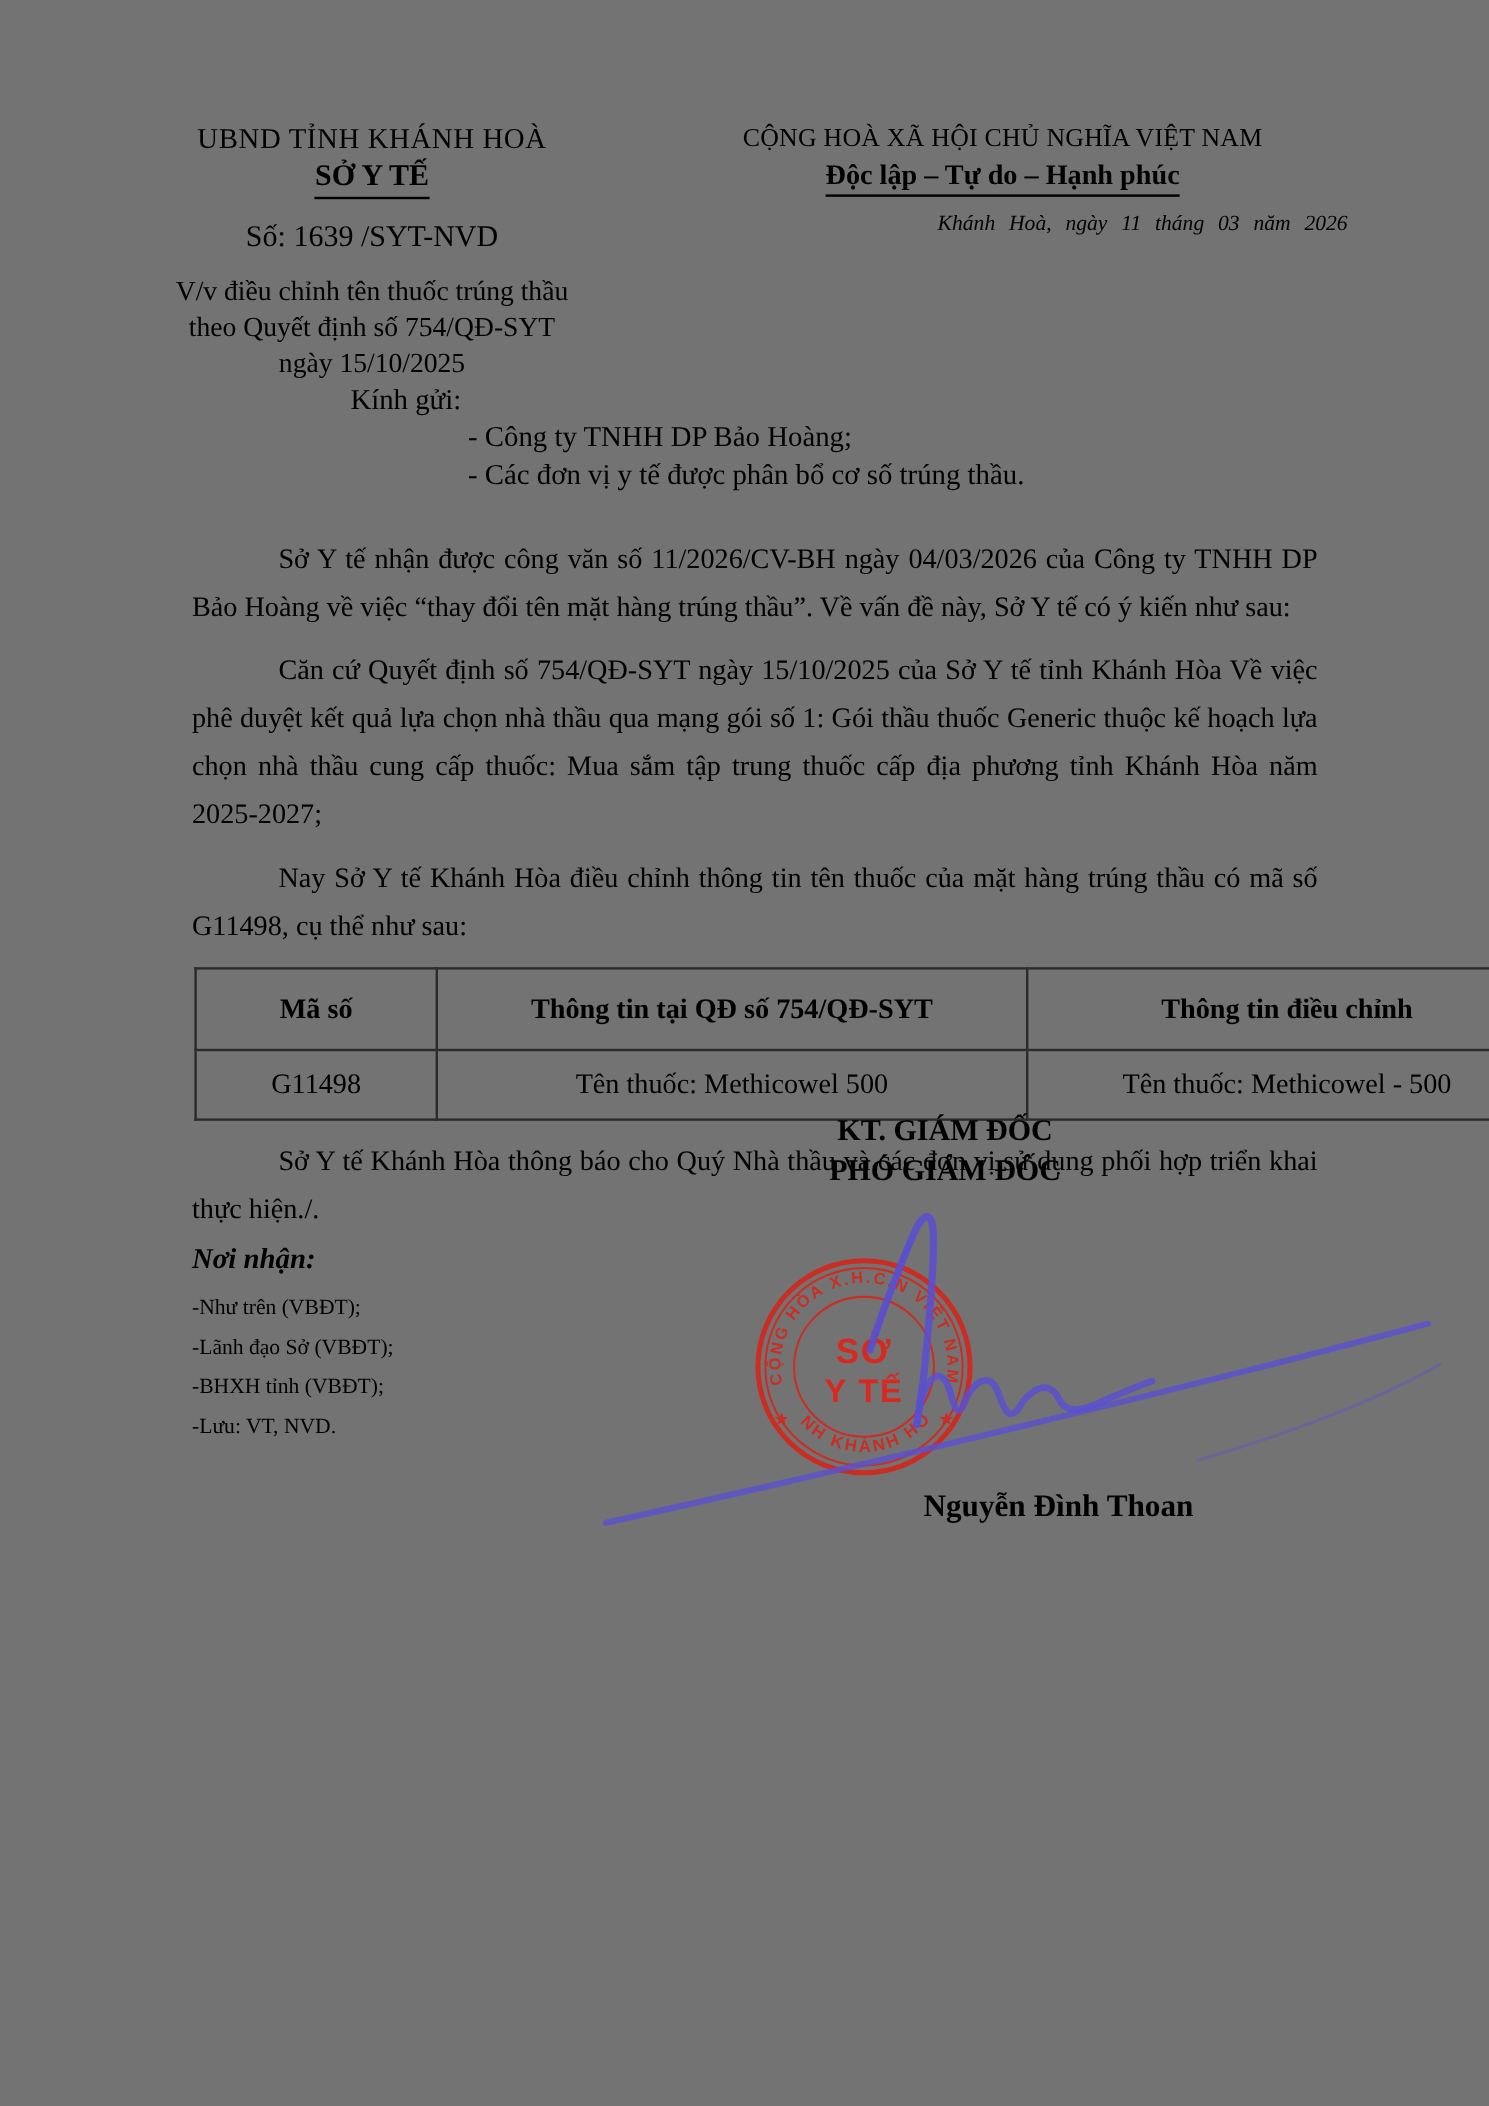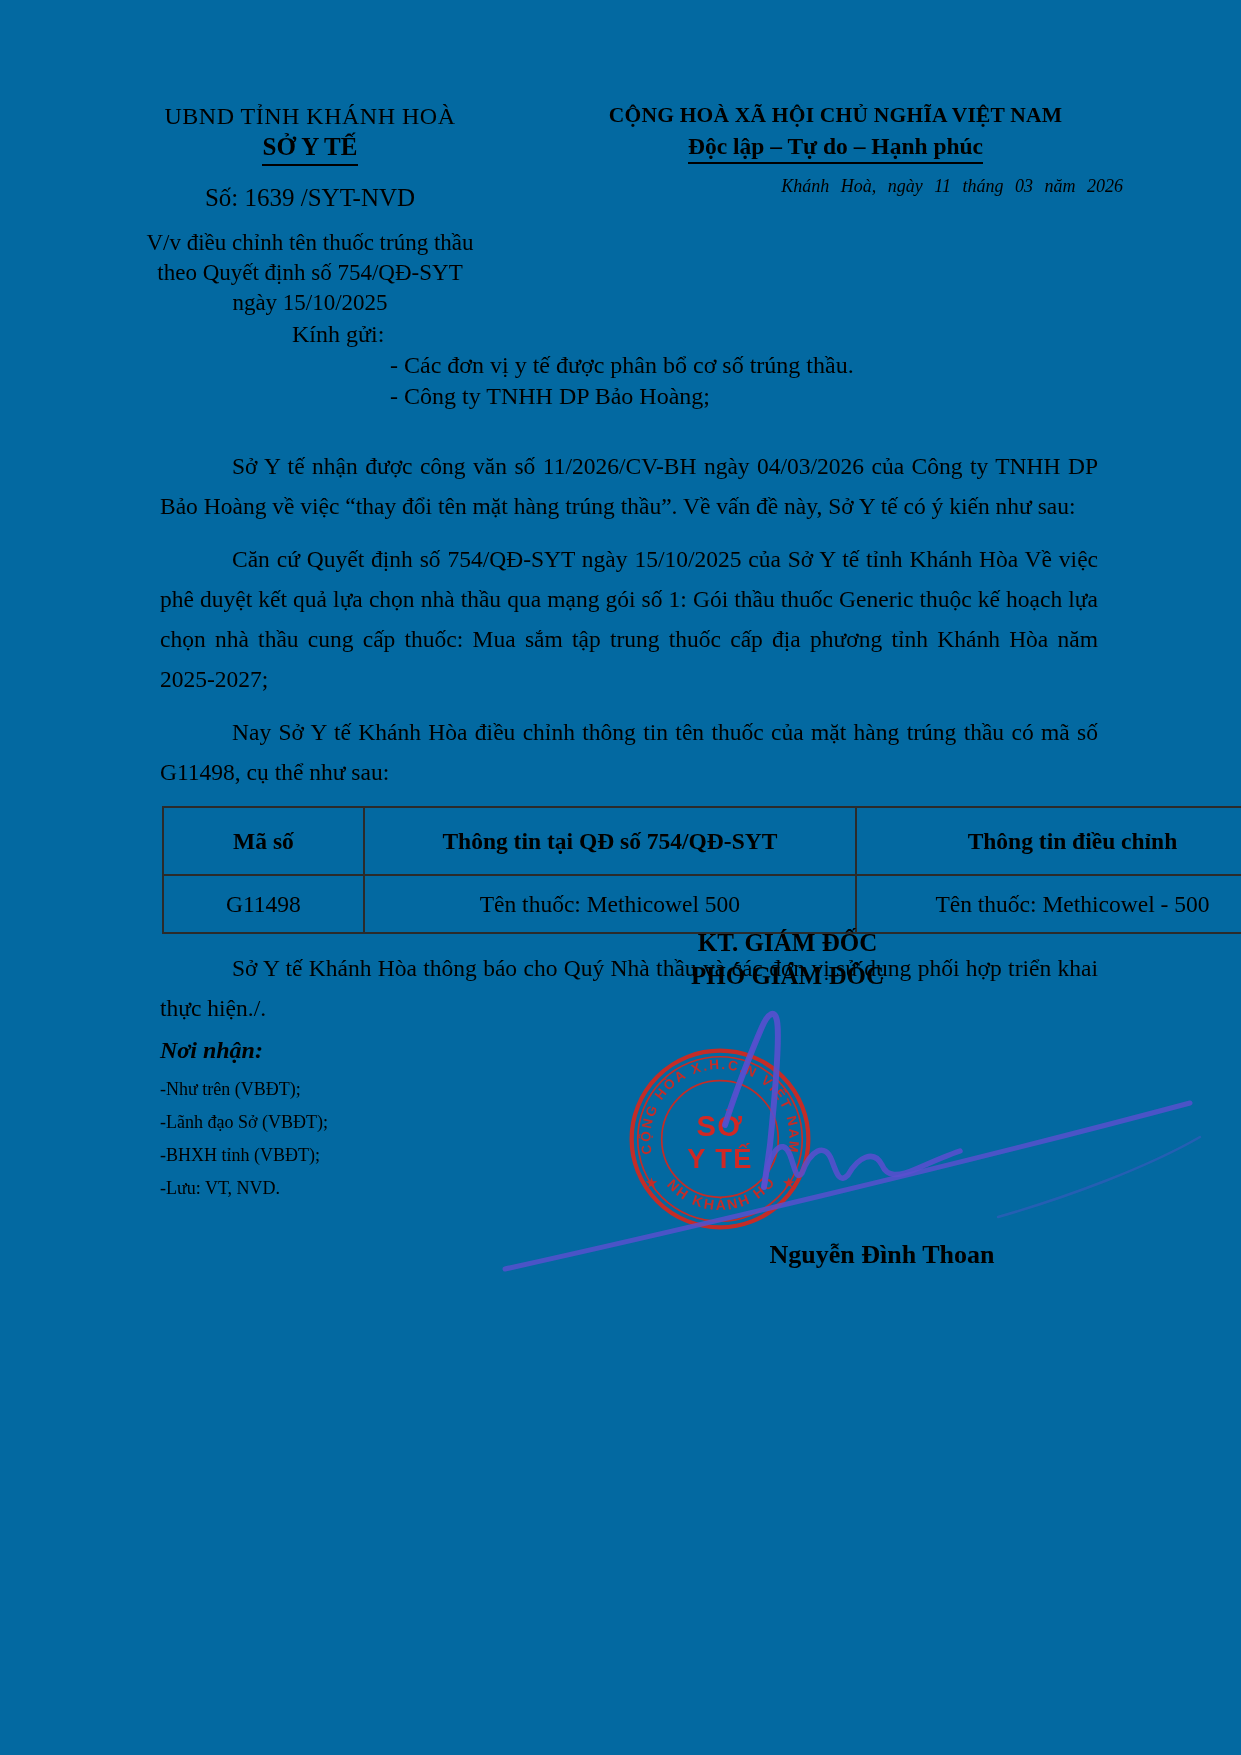--- a/index.html
+++ b/index.html
@@ -1,31 +1,31 @@
 <!DOCTYPE html>
 <html lang="vi"><head>
 <meta charset="utf-8">
 <style>
   html,body { margin:0; padding:0; background:#ffffff; }
   .page {
-    position:relative; width:1241px; height:1755px; background:#0369a1;
+    position:relative; width:1241px; height:1755px; background:#737373;
     font-family:"Liberation Serif","DejaVu Serif",serif; color:#000;
     overflow:hidden;
   }
 
   
   .header-left { position:absolute; left:95px; top:103px; width:430px; text-align:center; }
   .hl-line1 { font-size:24px; letter-spacing:.5px; }
   .hl-line2 { font-size:25px; font-weight:bold; margin-top:3px; }
   .hl-rule  { width:96px; border-bottom:2px solid #000; margin:3px auto 0; }
   .hl-docnum { font-size:25px; margin-top:18px; }
   .hl-subject { font-size:23px; line-height:30px; margin-top:16px; }
 
   .header-right { position:absolute; left:548px; top:103px; width:575px; text-align:center; }
-  .hr-line1 { font-size:21.5px; font-weight:bold; letter-spacing:.2px; }
+  .hr-line1 { font-size:21.5px; font-weight:normal; letter-spacing:.2px; }
   .hr-line2 { font-size:23.5px; font-weight:bold; display:inline-block;
               border-bottom:2px solid #000; padding-bottom:2px; margin-top:5px; }
   .hr-date  { font-size:18px; font-style:italic; margin-top:12px; word-spacing:7px;text-align:right; }
 
   
   .kinh-gui { position:absolute; left:292px; top:319px; font-size:24px; line-height:31px; }
   .kg-items { margin-left:98px; }
 
   
   .content { position:absolute; left:160px; top:446px; width:938px;
@@ -85,22 +85,22 @@
 
   <div class="header-right">
     <div class="hr-line1">CỘNG HOÀ XÃ HỘI CHỦ NGHĨA VIỆT NAM</div>
     <div><span class="hr-line2">Độc lập – Tự do – Hạnh phúc</span></div>
     <div class="hr-date">Khánh Hoà, ngày 11 tháng 03 năm 2026</div>
   </div>
 
   <div class="kinh-gui">
     <div>Kính gửi:</div>
     <div class="kg-items">
+      <div>- Công ty TNHH DP Bảo Hoàng;</div>
       <div>- Các đơn vị y tế được phân bổ cơ số trúng thầu.</div>
-      <div>- Công ty TNHH DP Bảo Hoàng;</div>
     </div>
   </div>
 
   <div class="content">
     <p>Sở Y tế nhận được công văn số 11/2026/CV-BH ngày 04/03/2026 của Công ty TNHH DP Bảo Hoàng về việc “thay đổi tên mặt hàng trúng thầu”. Về vấn đề này, Sở Y tế có ý kiến như sau:</p>
     <p>Căn cứ Quyết định số 754/QĐ-SYT ngày 15/10/2025 của Sở Y tế tỉnh Khánh Hòa Về việc phê duyệt kết quả lựa chọn nhà thầu qua mạng gói số 1: Gói thầu thuốc Generic thuộc kế hoạch lựa chọn nhà thầu cung cấp thuốc: Mua sắm tập trung thuốc cấp địa phương tỉnh Khánh Hòa năm 2025-2027;</p>
     <p>Nay Sở Y tế Khánh Hòa điều chỉnh thông tin tên thuốc của mặt hàng trúng thầu có mã số G11498, cụ thể như sau:</p>
 
     <table class="adjust">
       <colgroup>

